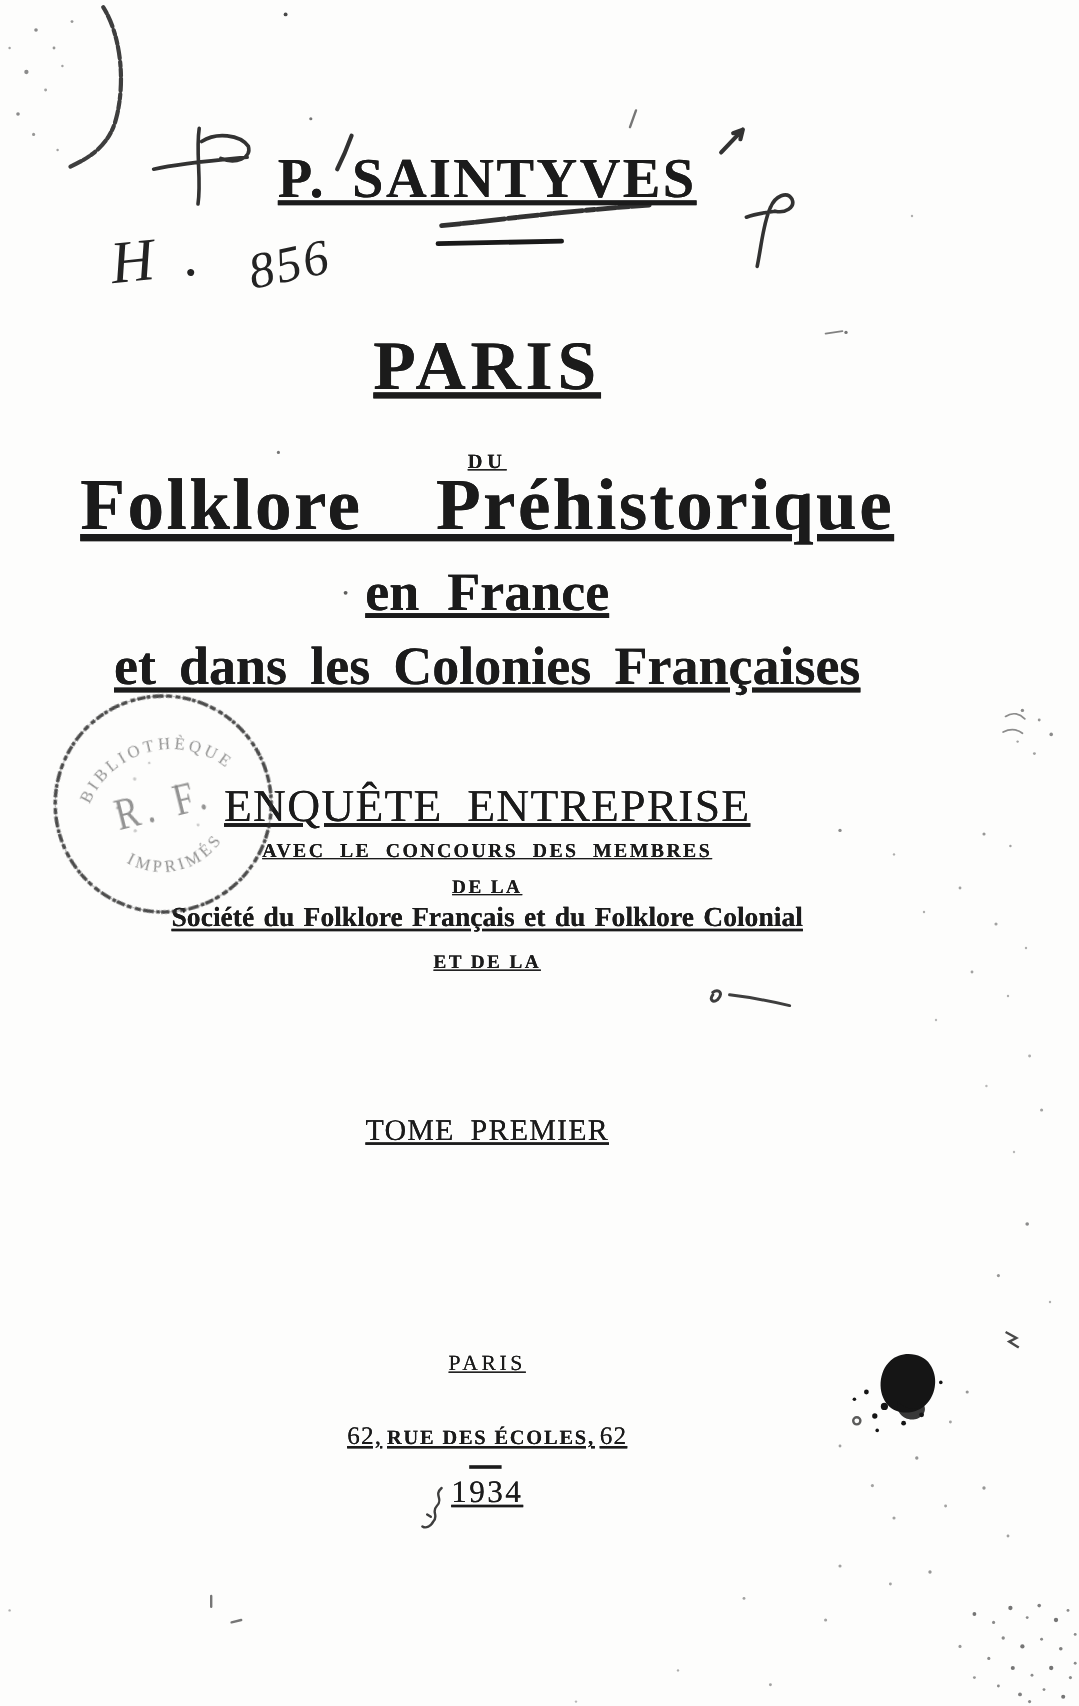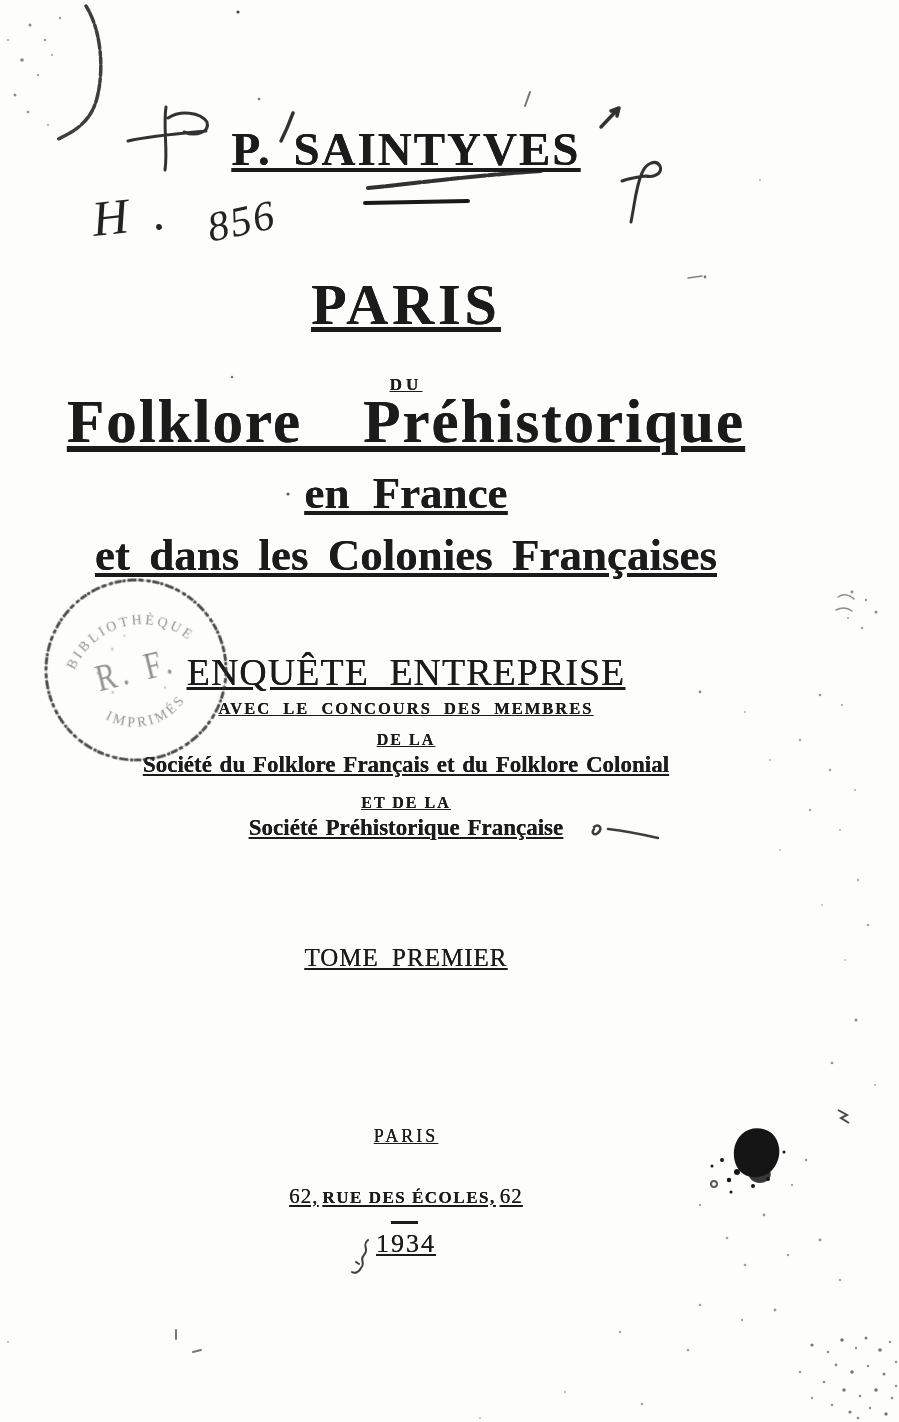--- a/index.html
+++ b/index.html
@@ -21,21 +21,21 @@
   .l-du       {top:352px;font-size:17px;font-weight:bold;letter-spacing:4px;margin-top:24px;}
   .l-main     {top:391px;font-size:61px;font-weight:bold;letter-spacing:2px;word-spacing:44px;}
   .l-enfrance {top:471px;font-size:45px;font-weight:bold;word-spacing:12px;}
   .l-colonies {top:533px;font-size:45px;font-weight:bold;word-spacing:8px;}
   .l-enq1     {top:653px;font-size:38px;font-weight:400;letter-spacing:1px;word-spacing:10px;}
   .l-enq2     {top:701px;font-size:16.5px;font-weight:bold;letter-spacing:2px;word-spacing:6px;}
   .l-enq3     {top:732px;font-size:16px;font-weight:bold;letter-spacing:2px;}
   .l-soc1     {top:753px;font-size:23px;font-weight:bold;word-spacing:2px;}
   .l-enq5     {top:795px;font-size:16px;font-weight:bold;letter-spacing:2px;}
   .l-soc2     {top:816px;font-size:23px;font-weight:bold;word-spacing:2px;}
-  .l-tome     {top:930px;font-size:25px;font-weight:400;letter-spacing:1px;word-spacing:6px;margin-top:15px;}
+  .l-tome     {top:930px;font-size:25px;font-weight:400;letter-spacing:1px;word-spacing:6px;}
   .l-paris    {top:1127px;font-size:18px;letter-spacing:3px;}
   .l-pub      {top:1157px;font-size:25px;letter-spacing:4px;word-spacing:8px;}
   .l-addr     {top:1186px;font-size:21px;letter-spacing:1px;}
   .l-addr .street{font-size:17px;font-weight:bold;letter-spacing:1.5px;margin:0 4px;}
   .l-year     {top:1231px;font-size:26px;letter-spacing:2px;}
 
   .author-rule{
     position:absolute;left:363px;top:200px;width:107px;height:4px;
     background:#191919;transform:rotate(-1.2deg);border-radius:2px;
   }
@@ -68,21 +68,20 @@
   <div class="line l-du">DU</div>
   <div class="line l-main">Folklore Préhistorique</div>
   <div class="line l-enfrance">en France</div>
   <div class="line l-colonies">et dans les Colonies Françaises</div>
 
   <div class="line l-enq1">ENQUÊTE ENTREPRISE</div>
   <div class="line l-enq2">AVEC LE CONCOURS DES MEMBRES</div>
   <div class="line l-enq3">DE LA</div>
   <div class="line l-soc1">Société du Folklore Français et du Folklore Colonial</div>
   <div class="line l-enq5">ET DE LA</div>
-  <div class="line l-soc2">Société Préhistorique Française</div>
 
   <div class="line l-tome">TOME PREMIER</div>
 
   <div class="line l-paris">PARIS</div>
   <div class="line l-addr"><span>62,</span><span class="street">RUE DES ÉCOLES,</span><span>62</span></div>
   <div class="year-rule"></div>
   <div class="line l-year">1934</div>
 
   <div class="hw hw-cote-letter">H .</div>
   <div class="hw hw-cote-number">856</div>

